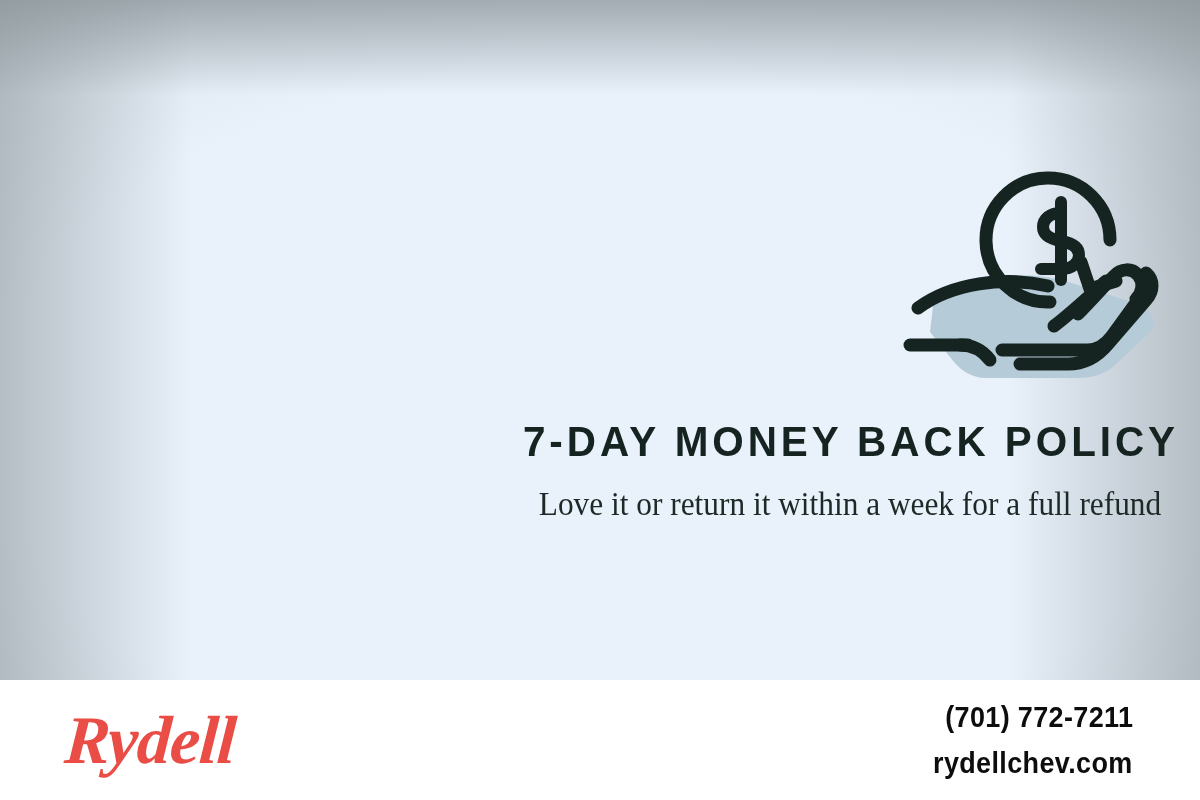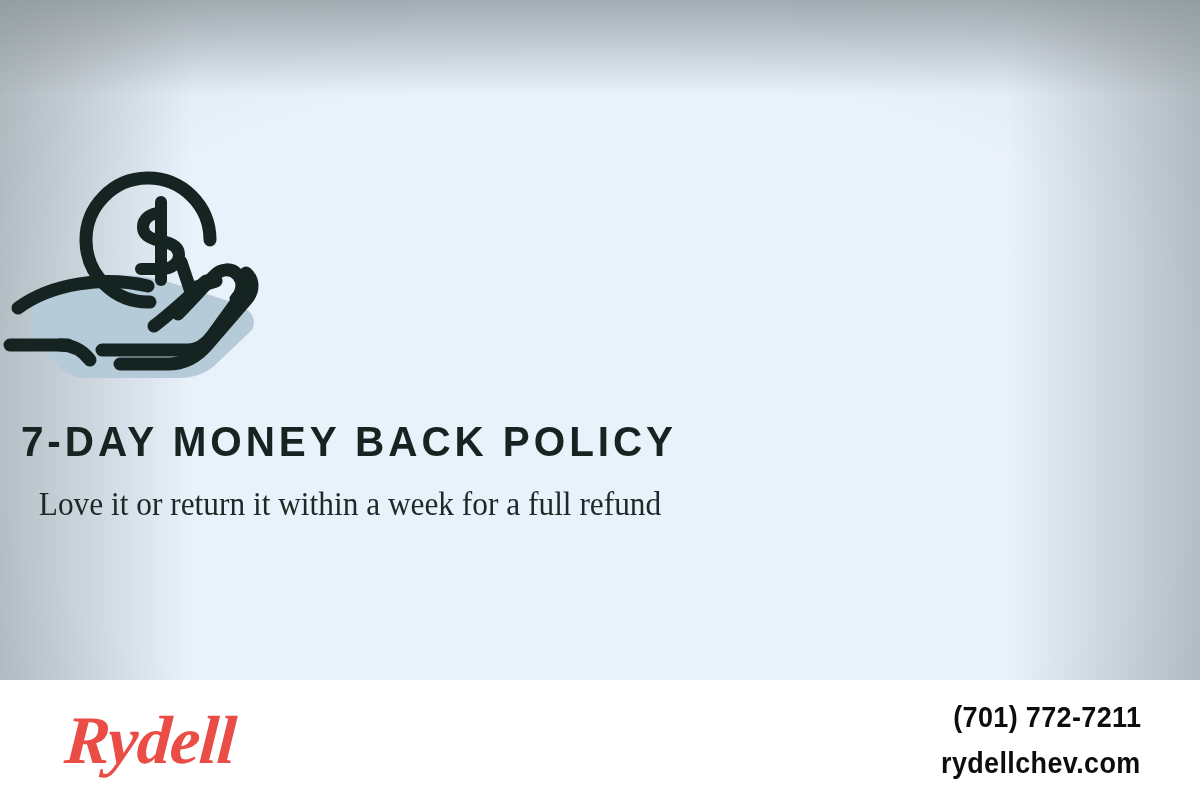--- a/index.html
+++ b/index.html
@@ -47,21 +47,21 @@
       linear-gradient(to bottom, rgba(120,130,134,0.60) 0%, rgba(120,130,134,0) 14%);
     pointer-events:none;
   }
 
   .hero-content {
     position:relative;
     z-index:3;
     width:1200px; height:680px;
     display:flex;
     flex-direction:column;
-    align-items:flex-start;
+    align-items:flex-end;
   }
 
   
   .icon-wrap {
     margin-top:150px;
     width:300px; height:245px;
     display:flex; align-items:center; justify-content:center;
   }
   .icon-wrap svg { display:block; width:300px; height:245px; }
 
@@ -110,21 +110,21 @@
     color:#ea4c46;
     letter-spacing:-1px;
     transform:skewX(-4deg);
     margin-left:10px;
   }
   .contact {
     display:flex;
     flex-direction:column;
     align-items:flex-end;
     gap:10px;
-    margin-right:4px;
+    margin-right:12px;
   }
   .contact-line {
     font-family:"Liberation Sans Narrow","Liberation Sans", sans-serif;
     font-weight:700;
     font-size:29px;
     line-height:36px;
     color:#0d0d0d;
     letter-spacing:0.4px;
     transform:scaleX(0.93);
     transform-origin:right center;

